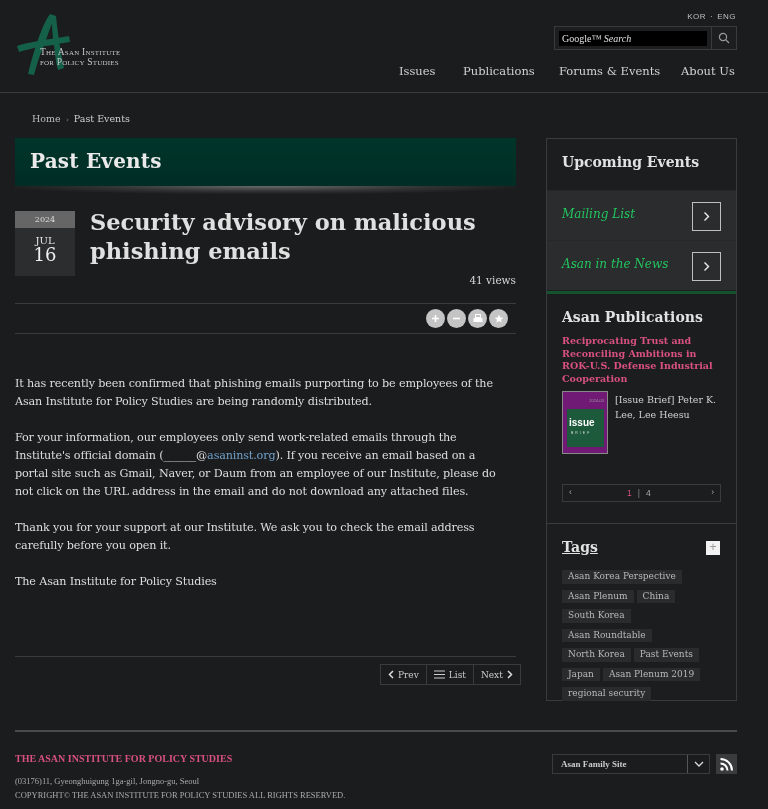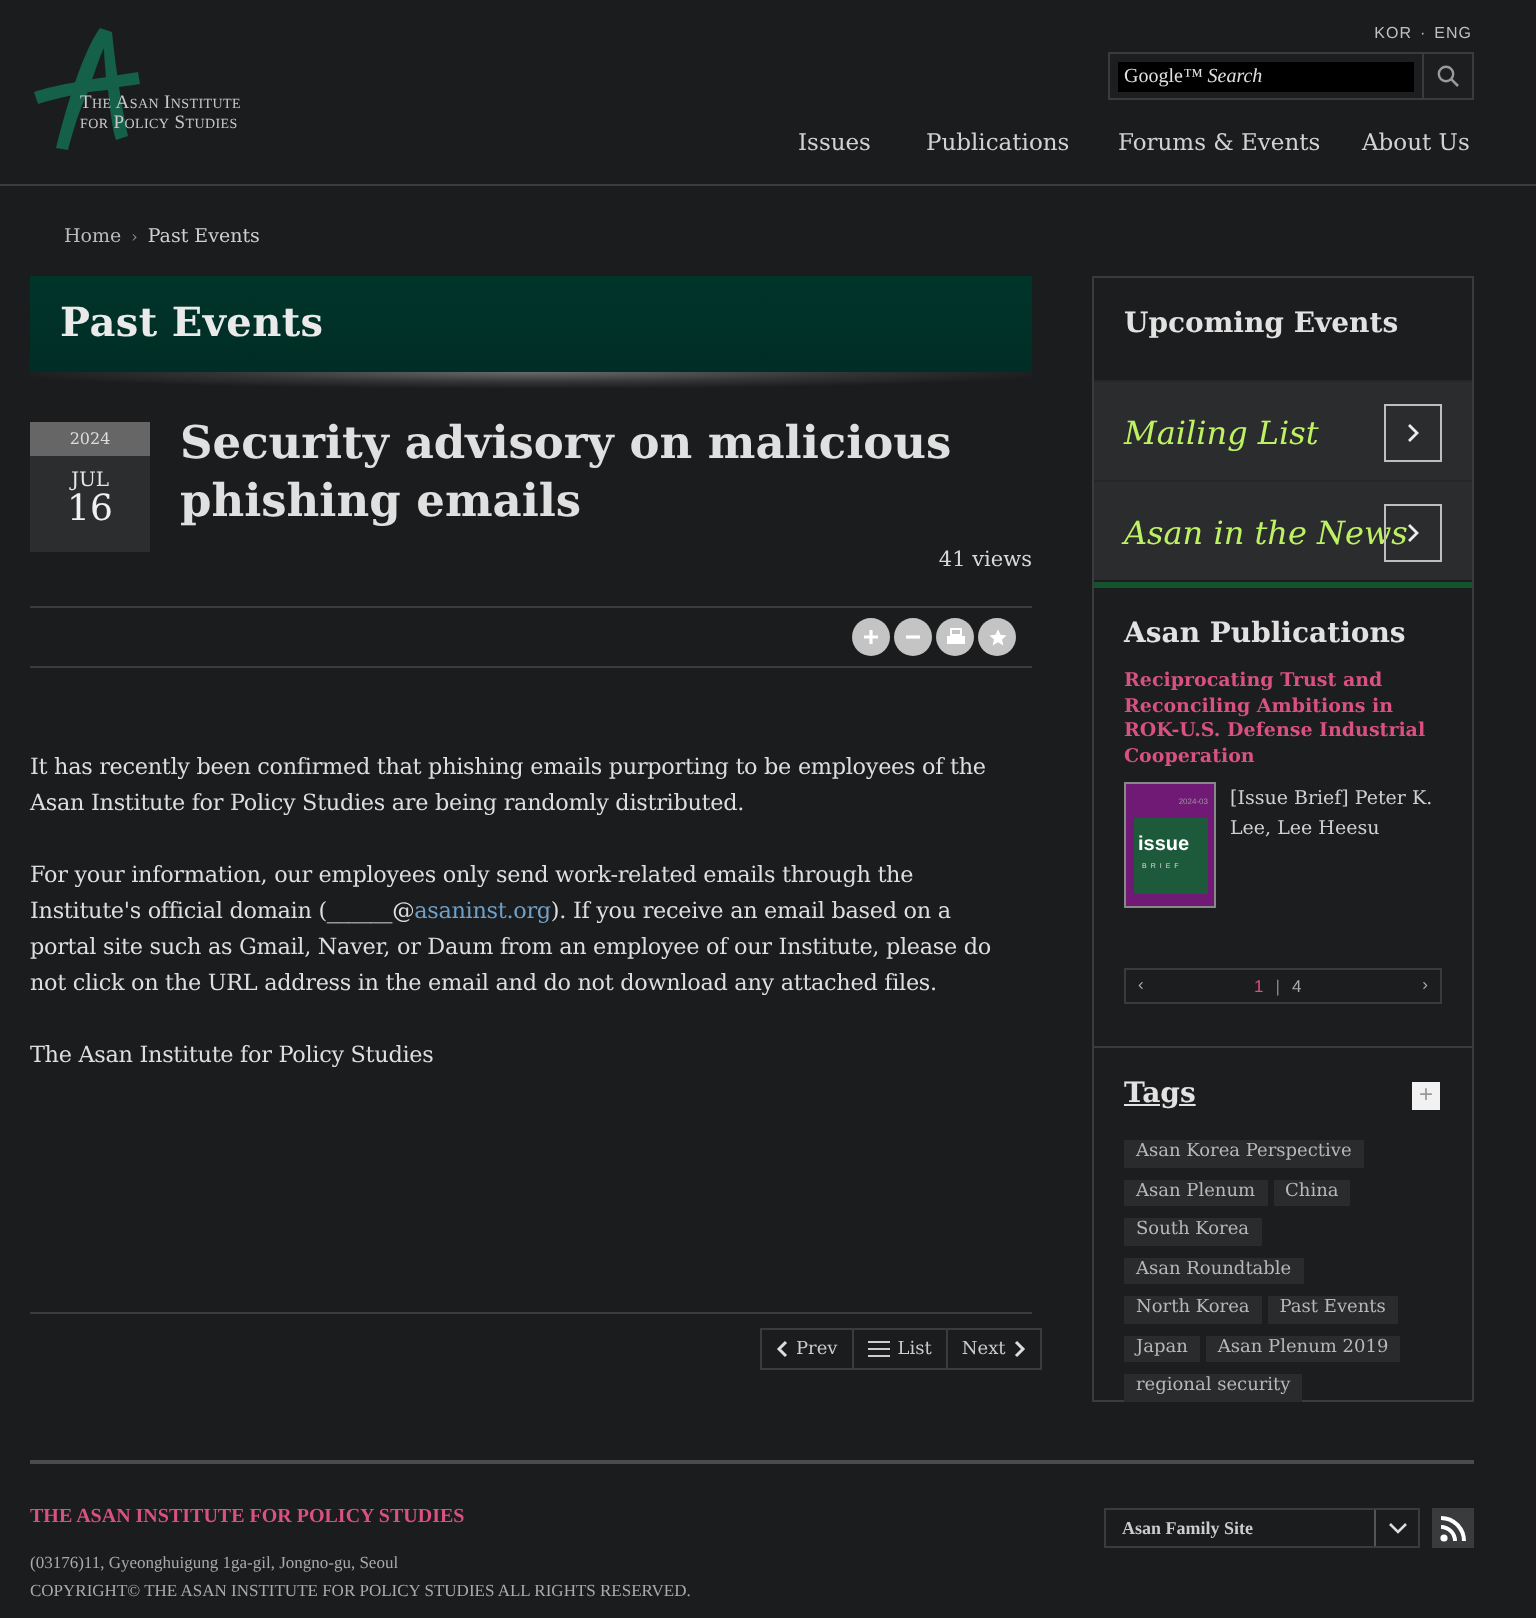--- a/index.html
+++ b/index.html
@@ -49,21 +49,21 @@
   .content a { color: #6fa0c8; text-decoration: none; }
 
   .pager { position: absolute; left: 380px; top: 664px; height: 21px; display: flex; border: 1px solid #3a3b3d; }
   .pager .pbtn { height: 19px; display: flex; align-items: center; gap: 4px; padding: 0 7px; font-size: 9px; color: #ccc; cursor: pointer; }
   .pager .pbtn + .pbtn { border-left: 1px solid #3a3b3d; }
 
   
   .sidebar { position: absolute; left: 546px; top: 138px; width: 191px; height: 563px; border: 1px solid #3a3b3d; background: #1c1d1f; }
   .sb-head { height: 51px; padding: 15px 0 12px 15px; font-size: 14px; font-weight: bold; color: #e2e2e2; }
   .sb-link { height: 50px; background: #2b2c2e; position: relative; border-top: 1px solid #262729; cursor: pointer; }
-  .sb-link .lbl { position: absolute; left: 15px; top: 16px; font-style: italic; font-size: 16px; color: #bef264; }
+  .sb-link .lbl { position: absolute; left: 15px; top: 16px; font-style: italic; font-size: 12px; color: #22c55e; }
   .sb-link .arr { position: absolute; right: 15px; top: 11px; width: 29px; height: 29px; border: 1px solid #bfbfbf; display: flex; align-items: center; justify-content: center; }
   .pubs { position: absolute; left: 0; top: 152px; width: 189px; height: 232px; border-top: 3px solid #14532d; }
   .pubs h3 { position: absolute; left: 15px; top: 15px; font-size: 14px; font-weight: bold; color: #e2e2e2; }
   .pub-title { position: absolute; left: 15px; top: 41px; width: 160px; font-size: 9.5px; line-height: 12.5px; color: #d8517f; font-weight: bold; }
   .pub-thumb { position: absolute; left: 15px; top: 97px; width: 46px; height: 63px; background: #701a75; border: 1px solid #888; }
   .pub-thumb .d { position: absolute; right: 3px; top: 6px; font-size: 4px; color: #999; font-family: "Liberation Sans", sans-serif; }
   .pub-thumb .g { position: absolute; left: 4px; top: 17px; width: 37px; height: 38px; background: #1d5a3c; }
   .pub-thumb .g .t1 { position: absolute; left: 2px; top: 8px; font-family: "Liberation Sans", sans-serif; font-weight: bold; font-size: 10px; color: #fff; }
   .pub-thumb .g .t2 { position: absolute; left: 4px; top: 22px; font-family: "Liberation Sans", sans-serif; font-size: 3.5px; letter-spacing: 2px; color: #ddd; }
   .pub-meta { position: absolute; left: 68px; top: 98px; width: 110px; font-size: 9.5px; line-height: 15px; color: #d0d0d0; }
@@ -166,20 +166,21 @@
     <svg width="10" height="10" viewBox="0 0 10 10">
         <path d="M5 0.6l1.3 2.8 3 .3-2.3 2 .7 3-2.7-1.6-2.7 1.6.7-3-2.3-2 3-.3z" fill="#fff"></path>
       </svg>
   </div>
 </div>
 <div class="rule" style="top:333px"></div>
 
 <div class="content">
   <p>It has recently been confirmed that phishing emails purporting to be employees of the Asan Institute for Policy Studies are being randomly distributed.</p>
   <p><span>For your information, our employees only send work-related emails through the Institute's official domain (______@</span><a>asaninst.org</a><span>). If you receive an email based on a portal site such as Gmail, Naver, or Daum from an employee of our Institute, please do not click on the URL address in the email and do not download any attached files.</span></p>
+  <p>Thank you for your support at our Institute. We ask you to check the email address carefully before you open it.</p>
   <p>The Asan Institute for Policy Studies</p>
 </div>
 
 <div class="rule" style="top:656px"></div>
 <div class="pager">
   <div class="pbtn">
     <svg width="6" height="9" viewBox="0 0 6 9">
         <path d="M5 1L1.5 4.5 5 8" fill="none" stroke="#ddd" stroke-width="1.5"></path>
       </svg>
     <span>Prev</span>

